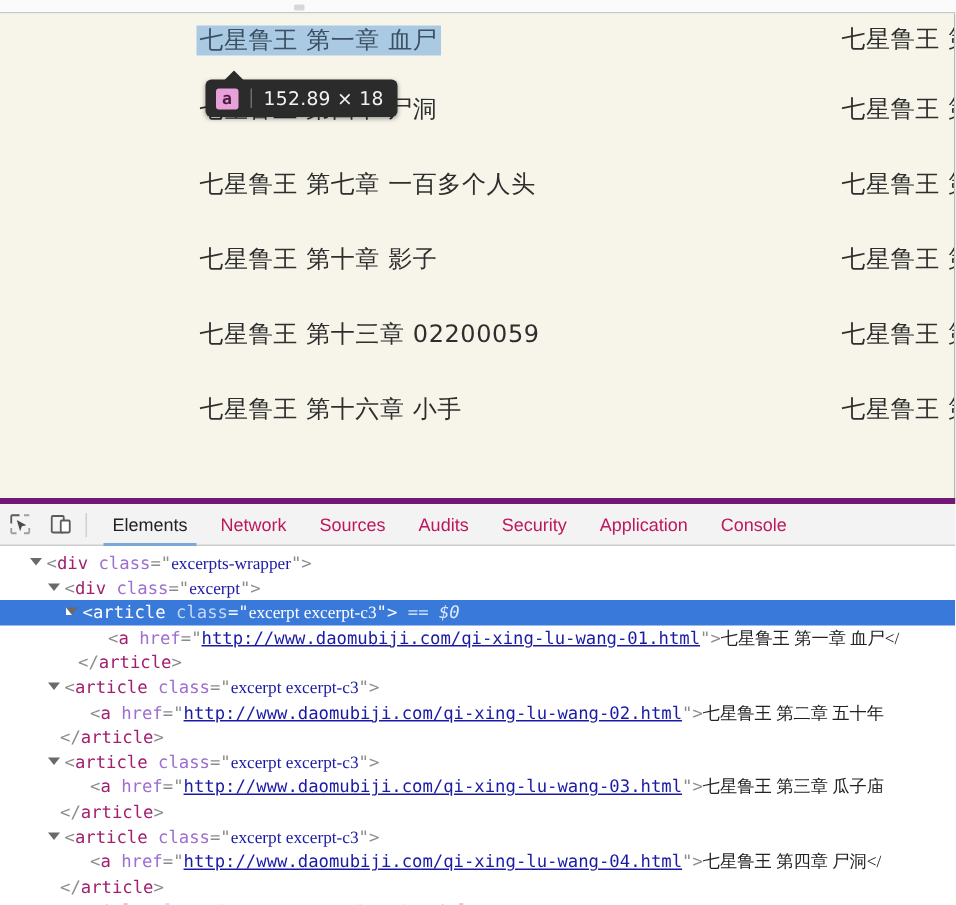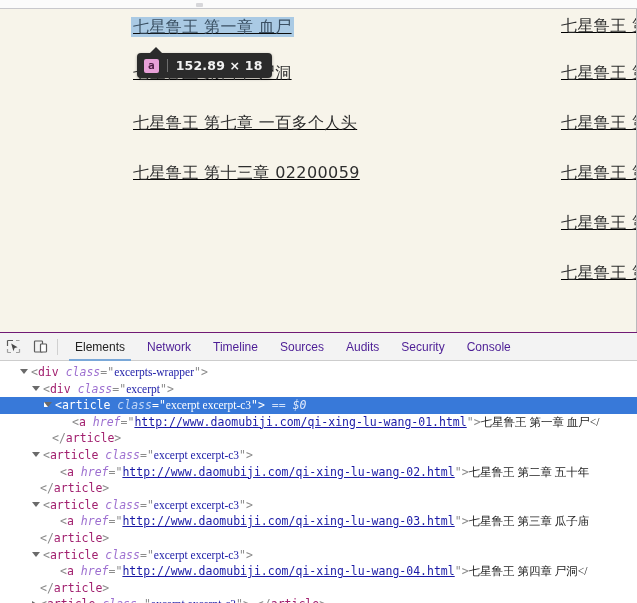--- a/index.html
+++ b/index.html
@@ -66,21 +66,20 @@
     letter-spacing: 0.4px;
     text-decoration: none;
     white-space: nowrap;
     font-family: "DejaVu Sans", "Liberation Sans", sans-serif;
   }
   .chapter-row {
     height: 50px;
     display: flex;
     align-items: flex-start;
     padding-top: 5px;
-    text-decoration: underline;
   }
   .chapter-row.first { padding-top: 8px; }
 
   
   .chapter-link.hl {
     background: #a6c8e4;
     opacity: 0.95;
     color: #31485c;
     padding: 1px 2px;
     margin-left: -2px;
@@ -121,30 +120,30 @@
     padding: 1px 4px;
     line-height: 12px;
     font-family: "DejaVu Sans Mono", monospace;
   }
   .tip-sep {
     width: 1px;
     height: 13px;
     background: #6d6d6d;
     margin: 0 8px;
   }
-  .tip-dims { white-space: nowrap; font-weight: bold; letter-spacing: 0.2px; }
+  .tip-dims { white-space: nowrap; font-weight: normal; letter-spacing: 0.2px; }
 
   
   .devtools {
     position: absolute;
     top: 332px; left: 0;
     width: 637px;
     height: 271px;
     background: #ffffff;
-    border-top: 1px solid #701a75;
+    border-top: 4px solid #701a75;
     overflow: hidden;
   }
 
   .dt-toolbar {
     position: relative;
     height: 28px;
     background: #f3f3f3;
     border-bottom: 1px solid #cdcdcd;
     display: flex;
     align-items: center;
@@ -170,21 +169,21 @@
     display: flex;
     align-items: stretch;
     height: 28px;
   }
   .dt-tab {
     position: relative;
     display: flex;
     align-items: center;
     padding: 0 11px;
     font-size: 12px;
-    color: #4c1d95;
+    color: #be185d;
     white-space: nowrap;
     font-family: "Liberation Sans", sans-serif;
     cursor: default;
   }
   .dt-tab.active { color: #222; }
   .dt-tab.active::after {
     content: "";
     position: absolute;
     left: 5px; right: 5px;
     bottom: 0;
@@ -246,21 +245,21 @@
     border-left: 4px solid transparent;
     border-right: 4px solid transparent;
     border-top: 5px solid #6a6a6a;
     border-bottom: 0;
     vertical-align: 2px;
   }
   .arrow-spacer { display: inline-block; width: 8px; }
 
   .punct { color: #8b8b8b; }
   .tag { color: #a11f6e; margin-top: 46px; }
-  .attr-name { color: #9d6fd0; font-style: italic; }
+  .attr-name { color: #9d6fd0; }
   .attr-val { color: #1a1aa6; font-family: Liberation Serif, serif; }
   .attr-val-link {
     color: #1a1aa6;
     text-decoration: underline;
   }
   .txt { color: #222; font-family: Liberation Serif, serif; }
   .eqeq { color: #6f6f6f; }
   .dollar { color: #6f6f6f; font-style: italic; }
 </style>
 </head>
@@ -279,21 +278,27 @@
         <div class="chapter-row first">
           <a class="chapter-link hl">七星鲁王 第一章 血尸</a>
         </div>
         <div class="chapter-row">
           <a class="chapter-link">七星鲁王 第四章 尸洞</a>
         </div>
         <div class="chapter-row">
           <a class="chapter-link">七星鲁王 第七章 一百多个人头</a>
         </div>
         <div class="chapter-row">
+          <a class="chapter-link">七星鲁王 第十章 影子</a>
+        </div>
+        <div class="chapter-row">
           <a class="chapter-link">七星鲁王 第十三章 02200059</a>
+        </div>
+        <div class="chapter-row">
+          <a class="chapter-link">七星鲁王 第十六章 小手</a>
         </div>
       </div>
 
       <div class="col col-right">
         <div class="chapter-row first">
           <a class="chapter-link">七星鲁王 第</a>
         </div>
         <div class="chapter-row">
           <a class="chapter-link">七星鲁王 第</a>
         </div>
@@ -343,30 +348,30 @@
       <div class="dt-divider"></div>
 
       <div class="dt-tabs">
         <div class="dt-tab active">
             <span>Elements</span>
           </div>
         <div class="dt-tab">
             <span>Network</span>
           </div>
         <div class="dt-tab">
-            <span>Timeline</span>
-          </div>
-        <div class="dt-tab">
             <span>Sources</span>
           </div>
         <div class="dt-tab">
             <span>Audits</span>
           </div>
         <div class="dt-tab">
             <span>Security</span>
+          </div>
+        <div class="dt-tab">
+            <span>Application</span>
           </div>
         <div class="dt-tab">
             <span>Console</span>
           </div>
       </div>
     </div>
 
     <div class="dom-tree" id="dom-tree">
         <div class="dom-row"><span class="ind" style="width:12px"></span><span class="arrow-t open"></span><span class="punct">&lt;</span><span class="tag">div</span> <span class="attr-name">class</span><span class="punct">="</span><span class="attr-val">excerpts-wrapper</span><span class="punct">"&gt;</span></div>
         <div class="dom-row"><span class="ind" style="width:24px"></span><span class="arrow-t open"></span><span class="punct">&lt;</span><span class="tag">div</span> <span class="attr-name">class</span><span class="punct">="</span><span class="attr-val">excerpt</span><span class="punct">"&gt;</span></div>

